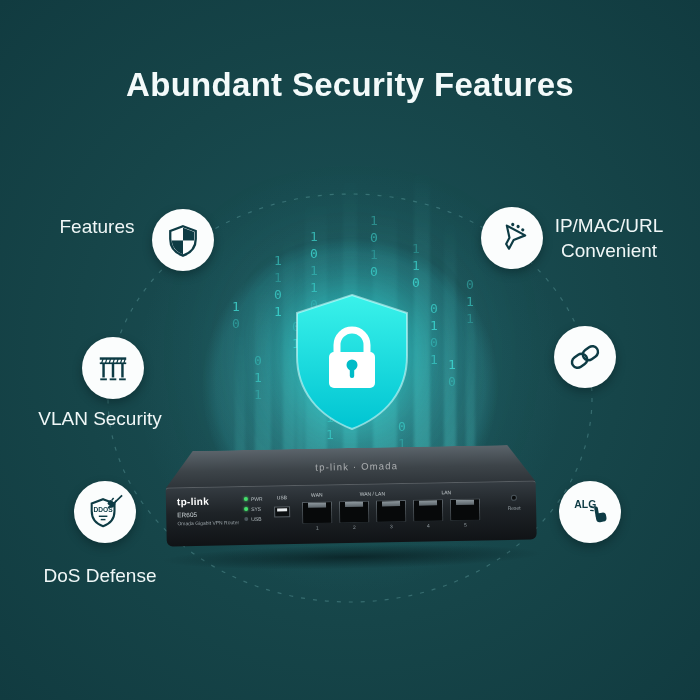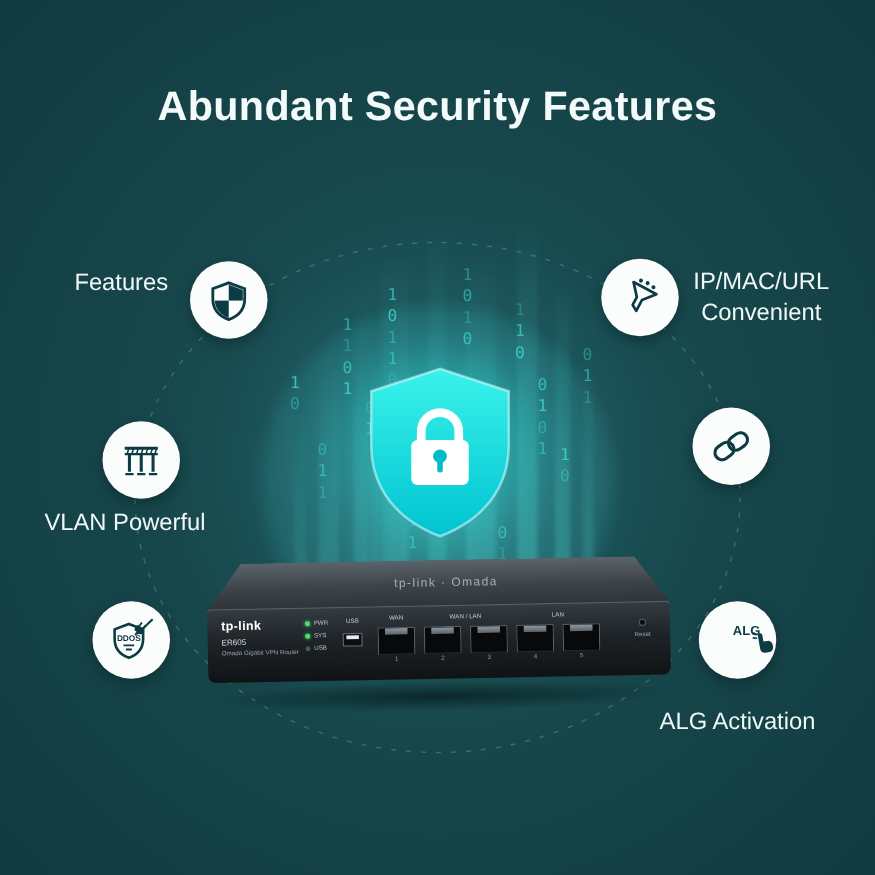--- a/index.html
+++ b/index.html
@@ -328,21 +328,21 @@
         </g>
         <g stroke-width="2">
           <path d="M4.5 30 H11.5"></path>
             <path d="M14.5 30 H21.5"></path>
             <path d="M24.5 30 H31.5"></path>
         </g>
       </g>
     </svg>
   </div>
   <div class="feature-label" style="left:18px;top:406px;width:164px;">
-    <span>VLAN Powerful</span>
+    <span>VLAN Security</span>
   </div>
 
   <div class="ficon" style="left:554px;top:326px;">
     <svg viewBox="0 0 36 36" width="34" height="34">
       <g transform="rotate(-35 18 18)" fill="none" stroke="#0d3b44" stroke-width="2.6">
         <rect x="2.5" y="12" width="17" height="12" rx="6"></rect>
         <rect x="16.5" y="12" width="17" height="12" rx="6"></rect>
       </g>
     </svg>
   </div>
@@ -354,30 +354,33 @@
       <path d="M13.5 24.5 H22.5" stroke="#0d3b44" stroke-width="1.5"></path>
       <path d="M15.5 28 H20.5" stroke="#0d3b44" stroke-width="1.5"></path>
       <g transform="translate(27,3) rotate(38)">
         <path d="M3 0.5 V4 M7 0.5 V4" stroke="#0d3b44" stroke-width="1.6"></path>
         <rect x="1.2" y="4" width="7.6" height="5.5" rx="1.5" fill="#0d3b44"></rect>
         <path d="M5 9.5 V12.5" stroke="#0d3b44" stroke-width="1.6"></path>
       </g>
       <path d="M25 15 L38 2.5" stroke="#0d3b44" stroke-width="1.8"></path>
     </svg>
   </div>
-
-  <div class="ficon" style="left:559px;top:481px;justify-content:flex-end;">
+  <div class="feature-label" style="left:18px;top:563px;width:164px;">
+    <span>DoS Defense</span>
+    <span></span>
+  </div>
+
+  <div class="ficon" style="left:559px;top:481px;">
     <svg viewBox="0 0 40 40" width="38" height="38">
       <text x="15" y="16" text-anchor="middle" font-size="11" font-weight="bold" fill="#0d3b44">ALG</text>
       <g transform="translate(19,14) rotate(-10)">
         <path d="M1 4.5 L3.5 5.2 M2 0.5 L4 2.2" stroke="#0d3b44" stroke-width="1.4" fill="none" stroke-linecap="round"></path>
         <g fill="#0d3b44">
           <rect x="5" y="1.5" width="3.8" height="12" rx="1.9"></rect>
           <rect x="5" y="9" width="11" height="9.5" rx="3.8"></rect>
         </g>
       </g>
     </svg>
   </div>
   <div class="feature-label" style="left:508px;top:565px;width:164px;">
-    <span>ALG Activation</span>
   </div>
 
 </div>
 
 </body></html>

